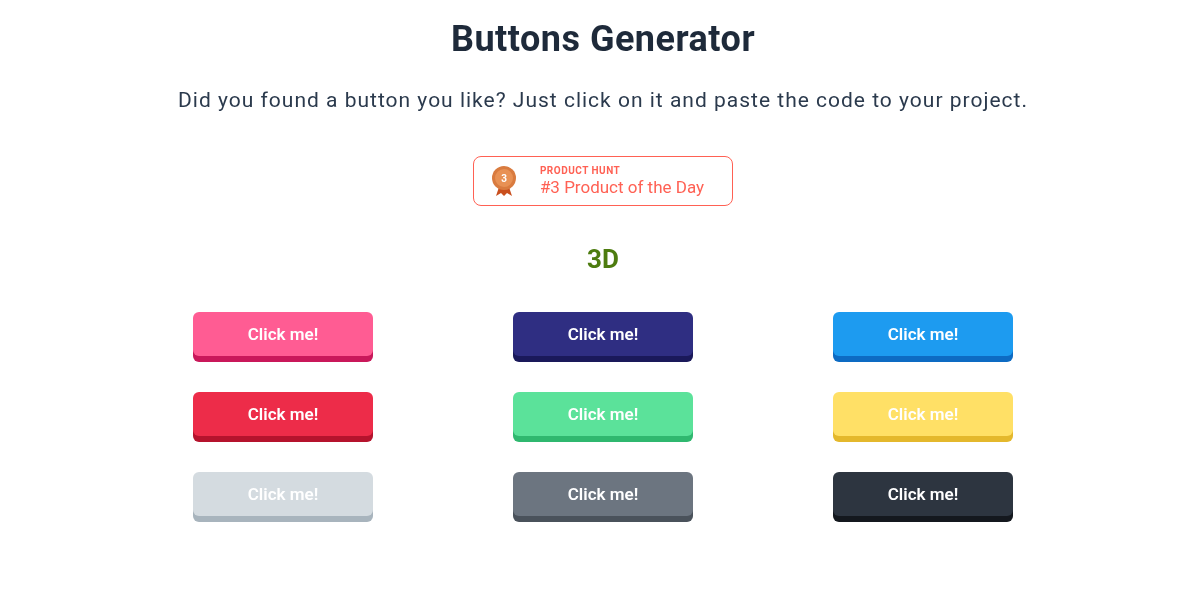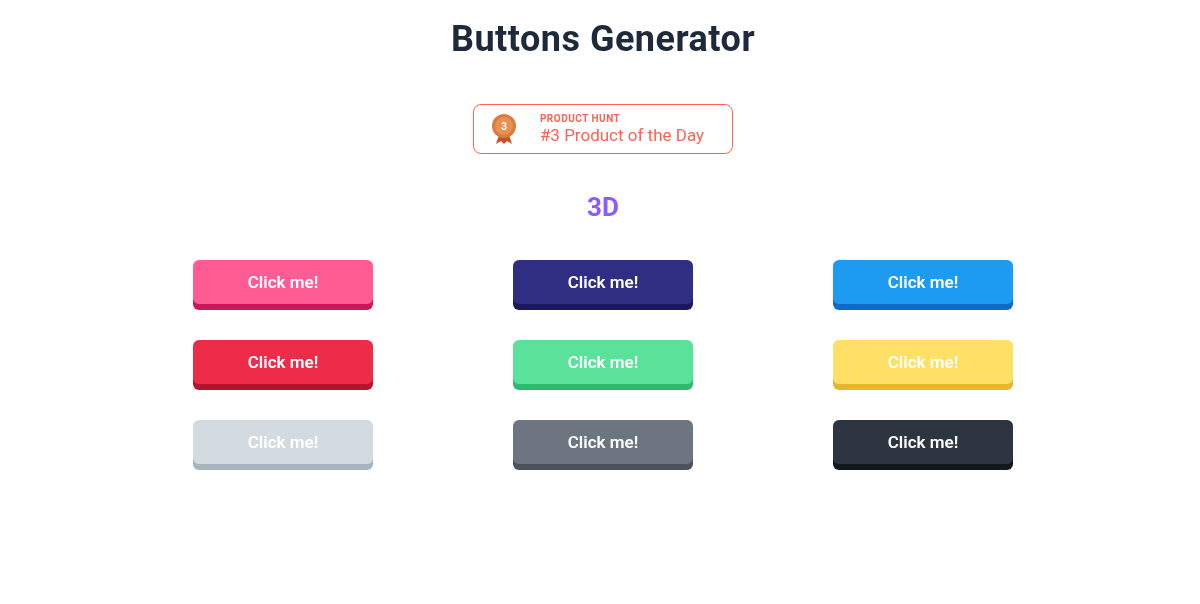--- a/index.html
+++ b/index.html
@@ -60,21 +60,21 @@
     }
     .ph-rank {
       font-size: 17px;
       font-weight: 400;
       color: #ff6154;
     }
     .section-title {
       margin-top: 38px;
       font-size: 26px;
       font-weight: 700;
-      color: #8b5cf6;
+      color: #4d7c0f;
     }
     .button-grid {
       display: grid;
       grid-template-columns: repeat(3, 180px);
       justify-content: center;
       column-gap: 140px;
       row-gap: 36px;
       margin-top: 38px;
     }
     .btn-3d {
@@ -87,20 +87,21 @@
       color: #ffffff;
       cursor: pointer;
       font-family: inherit;
     }
   </style>
 </head>
 <body>
 
 <div class="container">
   <h1 class="page-title">Buttons Generator</h1>
+  <p class="subtitle">Did you found a button you like? Just click on it and paste the code to your project.</p>
 
   <div class="ph-badge">
     <span class="ph-medal">
       <svg width="32" height="32" viewBox="0 0 32 32">
         <path d="M11 22 L8 31 L13 28 L16 31 L16 22 Z" fill="#c94f1e"></path>
         <path d="M21 22 L24 31 L19 28 L16 31 L16 22 Z" fill="#c94f1e"></path>
         <circle cx="16" cy="13" r="12" fill="#d97b3f"></circle>
         <circle cx="16" cy="13" r="9" fill="#e89154"></circle>
         <text x="16" y="17" font-size="10" font-weight="700" fill="#ffffff" text-anchor="middle">3</text>
       </svg>

